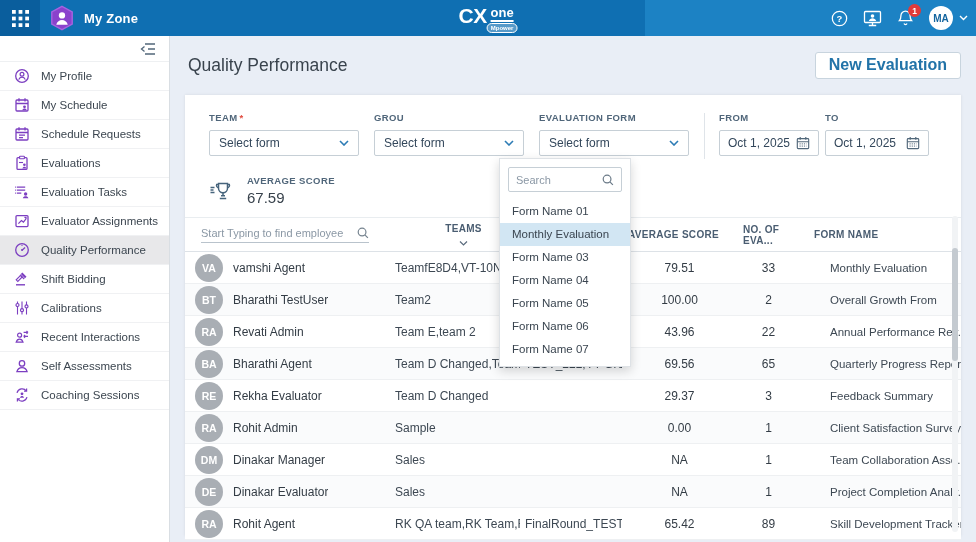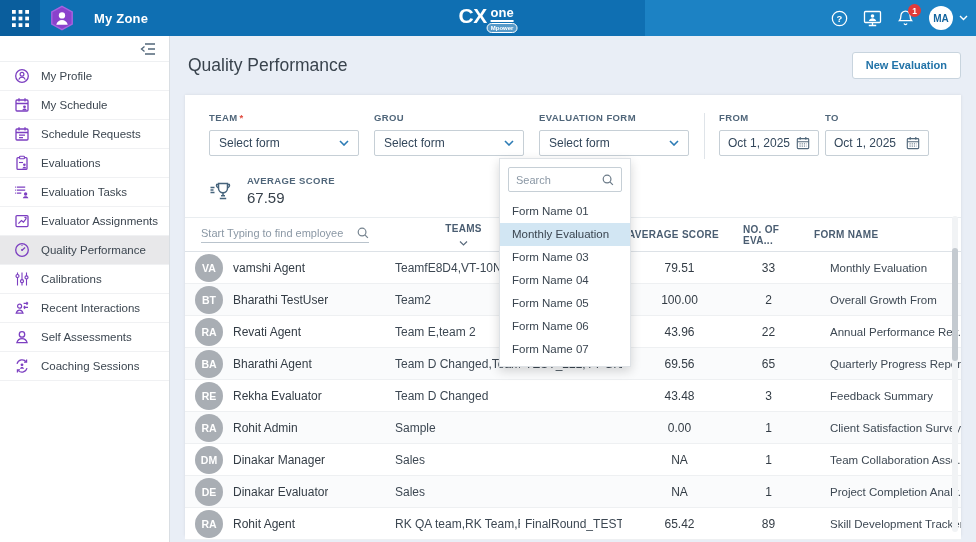--- a/index.html
+++ b/index.html
@@ -9,21 +9,21 @@
     background:#e9eef6; font-family:"Liberation Sans","DejaVu Sans",sans-serif;
     color:#333;
   }
   
   .topbar {
     position:absolute; top:0; left:0; right:0; height:36px; color:#fff;
     background:linear-gradient(90deg,#0f6fb2 0,#0f6fb2 645px,#1c82c4 645px,#1c82c4 100%);
     display:flex; align-items:center;
   }
   .waffle { width:40px; height:36px; background:#0a5e9d; display:flex; align-items:center; justify-content:center; cursor:pointer; }
-  .myzone { display:flex; align-items:center; gap:19px; margin-left:9px; cursor:pointer; }
+  .myzone { display:flex; align-items:center; gap:9px; margin-left:9px; cursor:pointer; }
   .myzone-label { font-size:13px; font-weight:bold; letter-spacing:.2px; }
   .logo { position:absolute; left:50%; top:5px; transform:translateX(-50%); display:flex; align-items:flex-start; line-height:1; }
   .logo .cx { font-size:21px; font-weight:800; letter-spacing:-.5px; }
   .one-col { display:flex; flex-direction:column; align-items:center; margin-top:1px; }
   .logo .one { font-size:13px; font-weight:bold; border-bottom:2px solid #fff; padding-bottom:1px; }
   .logo .mbadge { font-size:6px; font-weight:bold; border:1px solid #fff; background:rgba(255,255,255,.3); border-radius:5px; padding:0 3px; line-height:8px; margin-top:1px; }
   .top-right { position:absolute; right:8px; top:0; height:36px; display:flex; align-items:center; gap:15px; }
   .tb-icon { display:inline-flex; position:relative; cursor:pointer; }
   .nbadge {
     position:absolute; top:-5px; right:-7px; min-width:13px; height:13px; border-radius:7px;
@@ -45,21 +45,21 @@
   }
   .side-item.selected { background:#e8e8ea; }
   .side-icon { width:16px; height:16px; color:#7c3fc1; display:inline-flex; flex:none; }
   .side-icon svg { width:16px; height:16px; }
   
   .main { position:absolute; left:170px; top:36px; right:0; bottom:0; }
   .main-header { position:absolute; left:18px; right:15px; top:13px; height:32px; display:flex; align-items:center; justify-content:space-between; }
   .page-title { font-size:17.5px; font-weight:400; color:#39434d; }
   .new-eval {
     height:27px; padding:0 13px; background:#fff; border:1px solid #c8d4de; border-radius:3px;
-    color:#2273a8; font-size:11px; font-weight:bold; cursor:pointer; font-family:inherit;
+    color:#2273a8; font-size:16px; font-weight:bold; cursor:pointer; font-family:inherit;
   }
   .card { position:absolute; left:15px; top:59px; width:776px; height:441px; background:#fff; box-shadow:0 0 3px rgba(0,0,0,.09); }
   
   .filters { display:flex; padding:17px 0 0 24px; }
   .ffield { margin-right:15px; }
   .flabel { display:block; font-size:9.5px; font-weight:bold; color:#50667a; letter-spacing:.4px; margin-bottom:7px; text-transform:uppercase; }
   .req { color:#e04b3f; margin-left:2px; }
   .select, .datebox {
     height:26px; border:1px solid #c6cfd6; border-radius:2px; background:#fff;
     display:flex; align-items:center; justify-content:space-between; padding:0 9px;
@@ -266,20 +266,30 @@
               <path d="M8 8.2l3.1-2.6" stroke="currentColor" stroke-width="1.3"></path>
               <circle cx="8" cy="8" r="1" fill="currentColor"></circle>
               <path d="M8 2.8v1.2" stroke="currentColor" stroke-width="1"></path>
             </svg>
           </span>
           <span>Quality Performance</span>
         </div>
         <div class="side-item">
           <span class="side-icon">
             <svg viewBox="0 0 16 16">
+              <path d="M7.2 2.6l4.2 4.2M6 3.8L10.2 8M7.9 1.9l4.2 4.2" stroke="currentColor" stroke-width="1.2"></path>
+              <path d="M6.6 4.4L2.2 8.8l1.6 1.6 4.4-4.4z" fill="none" stroke="currentColor" stroke-width="1.1"></path>
+              <path d="M2 13.8h9" stroke="currentColor" stroke-width="1.4"></path>
+            </svg>
+          </span>
+          <span>Shift Bidding</span>
+        </div>
+        <div class="side-item">
+          <span class="side-icon">
+            <svg viewBox="0 0 16 16">
               <path d="M3.5 1.5v13M8 1.5v13M12.5 1.5v13" stroke="currentColor" stroke-width="1.1"></path>
               <circle cx="3.5" cy="5" r="1.5" fill="#fff" stroke="currentColor" stroke-width="1.2"></circle>
               <circle cx="8" cy="10.2" r="1.5" fill="#fff" stroke="currentColor" stroke-width="1.2"></circle>
               <circle cx="12.5" cy="6.4" r="1.5" fill="#fff" stroke="currentColor" stroke-width="1.2"></circle>
             </svg>
           </span>
           <span>Calibrations</span>
         </div>
         <div class="side-item">
           <span class="side-icon">
@@ -445,21 +455,21 @@
             </div>
             <div class="td td-teams">Team2</div>
             <div class="td td-groups"></div>
             <div class="td td-avg">100.00</div>
             <div class="td td-cnt">2</div>
             <div class="td td-form">Overall Growth From</div>
           </div>
           <div class="trow">
             <div class="td td-emp">
               <span class="avatar-c">RA</span>
-              <span class="emp-name">Revati Agent</span>
+              <span class="emp-name">Revati Admin</span>
             </div>
             <div class="td td-teams">Team E,team 2</div>
             <div class="td td-groups"></div>
             <div class="td td-avg">43.96</div>
             <div class="td td-cnt">22</div>
             <div class="td td-form">Annual Performance Rev...</div>
           </div>
           <div class="trow">
             <div class="td td-emp">
               <span class="avatar-c">BA</span>
@@ -471,21 +481,21 @@
             <div class="td td-cnt">65</div>
             <div class="td td-form">Quarterly Progress Report</div>
           </div>
           <div class="trow">
             <div class="td td-emp">
               <span class="avatar-c">RE</span>
               <span class="emp-name">Rekha Evaluator</span>
             </div>
             <div class="td td-teams">Team D Changed</div>
             <div class="td td-groups"></div>
-            <div class="td td-avg">43.48</div>
+            <div class="td td-avg">29.37</div>
             <div class="td td-cnt">3</div>
             <div class="td td-form">Feedback Summary</div>
           </div>
           <div class="trow">
             <div class="td td-emp">
               <span class="avatar-c">RA</span>
               <span class="emp-name">Rohit Admin</span>
             </div>
             <div class="td td-teams">Sample</div>
             <div class="td td-groups"></div>

